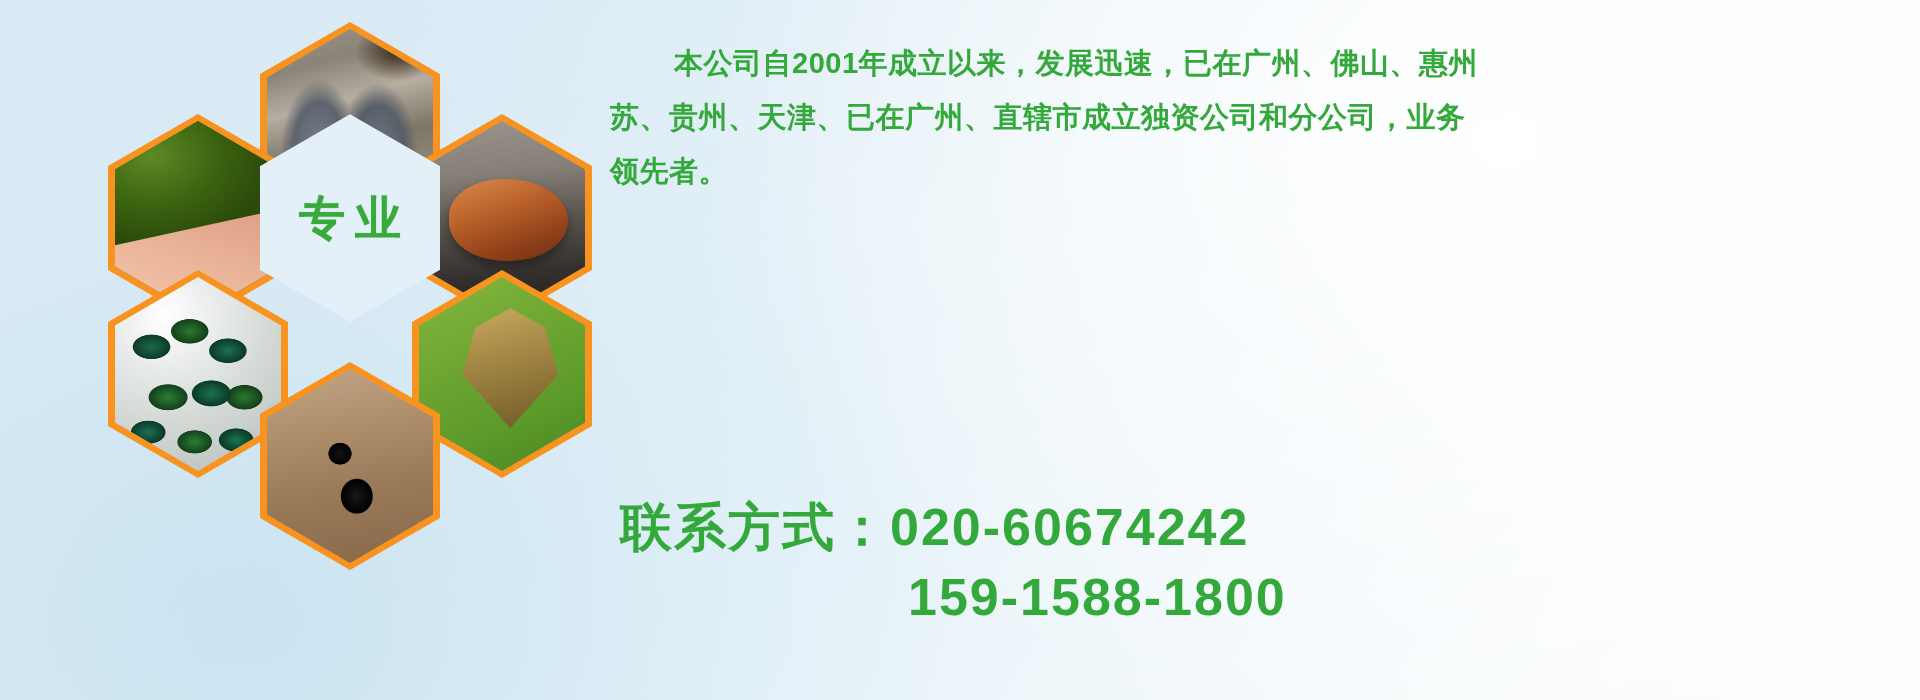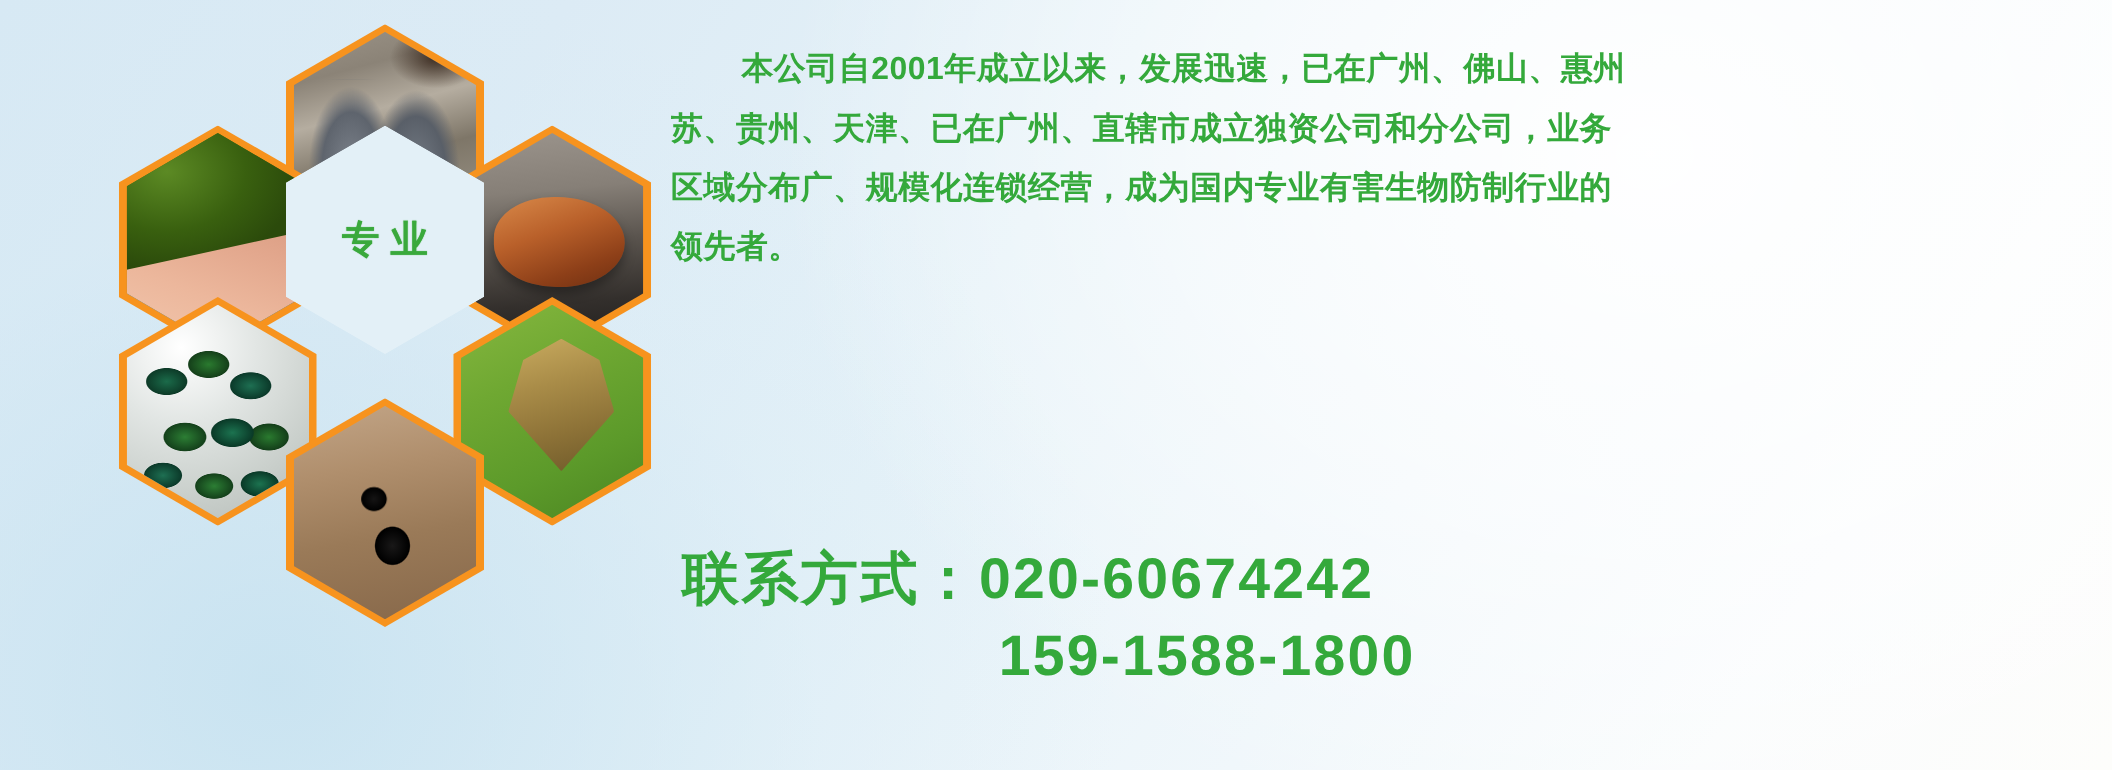--- a/index.html
+++ b/index.html
@@ -24,21 +24,21 @@
   .hex .inner{
     position:absolute;inset:7px;
     clip-path:polygon(50% 0%,100% 25%,100% 75%,50% 100%,0% 75%,0% 25%);
     overflow:hidden;
   }
   .photo{position:absolute;inset:0;}
   .hex-center .inner{background:#e3f0f7;}
   .center-text{
     position:absolute;inset:0;display:flex;flex-direction:column;
     align-items:center;justify-content:center;gap:14px;
-    color:#3aa93c;font-weight:bold;font-size:34px;letter-spacing:10px;
+    color:#3aa93c;font-weight:bold;font-size:46px;letter-spacing:10px;
     text-shadow:0 0 1px #3aa93c;
   }
   .center-text span{line-height:1;padding-left:10px;}
 
   
   
   .ph-mosquito{
     background:
       radial-gradient(ellipse 120px 90px at 22% 18%, #5c8a24 0%, #39600f 60%, #2b4a0b 100%),
       linear-gradient(160deg,#4f7d1e 0%,#3d6313 30%,#e9b79a 46%,#f0c3a8 62%,#e8b295 100%);
@@ -170,21 +170,20 @@
       <div class="inner">
         <div class="photo ph-ant"></div>
       </div>
     </div>
 
   </div>
 
   <div id="copy">
     <div class="para-line first">本公司自2001年成立以来，发展迅速，已在广州、佛山、惠州</div>
     <div class="para-line">苏、贵州、天津、已在广州、直辖市成立独资公司和分公司，业务</div>
-    <div class="para-line">区域分布广、规模化连锁经营，成为国内专业有害生物防制行业的</div>
     <div class="para-line">领先者。</div>
   </div>
 
   <div id="contact">
     <div class="contact-line l1">联系方式：020-60674242</div>
     <div class="contact-line l2">159-1588-1800</div>
   </div>
 
 </div>
 

